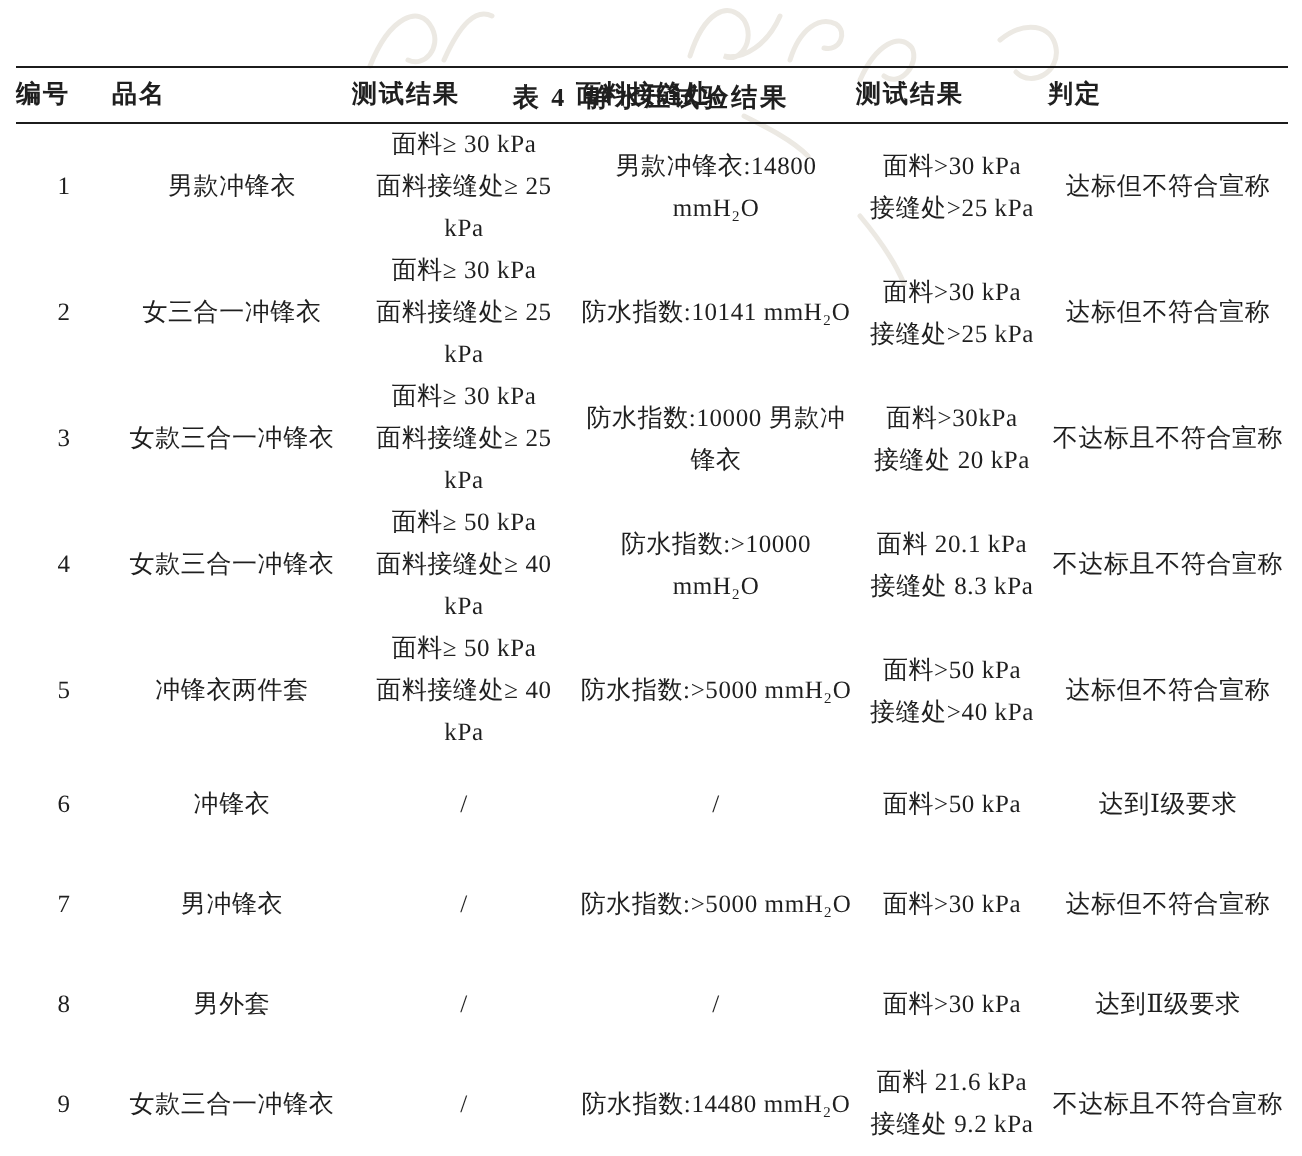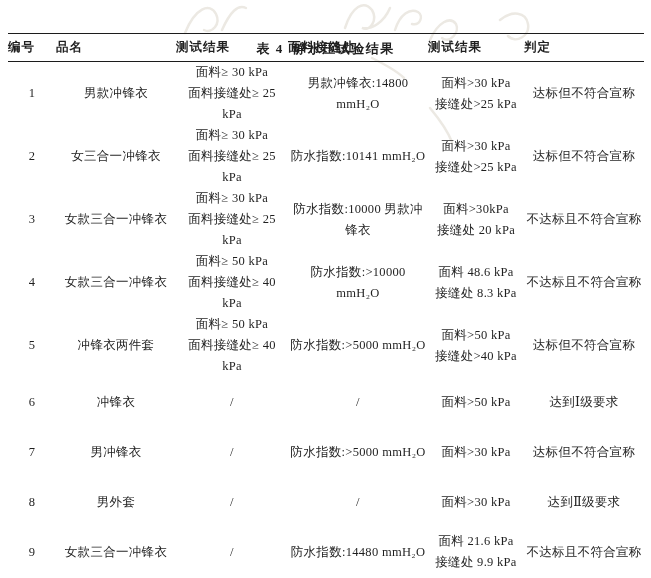--- a/index.html
+++ b/index.html
@@ -140,21 +140,21 @@
         <td>面料&gt;30kPa
 接缝处 20 kPa</td>
         <td>不达标且不符合宣称</td>
       </tr>
       <tr>
         <td>4</td>
         <td>女款三合一冲锋衣</td>
         <td>面料≥ 50 kPa
 面料接缝处≥ 40 kPa</td>
         <td>防水指数:&gt;10000 mmH₂O</td>
-        <td>面料 48.6 kPa
+        <td>面料 20.1 kPa
 接缝处 8.3 kPa</td>
         <td>不达标且不符合宣称</td>
       </tr>
       <tr>
         <td>5</td>
         <td>冲锋衣两件套</td>
         <td>面料≥ 50 kPa
 面料接缝处≥ 40 kPa</td>
         <td>防水指数:&gt;5000 mmH₂O</td>
         <td>面料&gt;50 kPa
@@ -184,21 +184,21 @@
         <td>/</td>
         <td>面料&gt;30 kPa</td>
         <td>达到Ⅱ级要求</td>
       </tr>
       <tr>
         <td>9</td>
         <td>女款三合一冲锋衣</td>
         <td>/</td>
         <td>防水指数:14480 mmH₂O</td>
         <td>面料 21.6 kPa
-接缝处 9.9 kPa</td>
+接缝处 9.2 kPa</td>
         <td>不达标且不符合宣称</td>
       </tr>
       <tr>
         <td>10</td>
         <td>茄克衫</td>
         <td>/</td>
         <td>5000 mm 防水</td>
         <td>面料&gt;30 kPa
 接缝处&gt;25 kPa</td>
         <td>达标且符合宣称</td>

